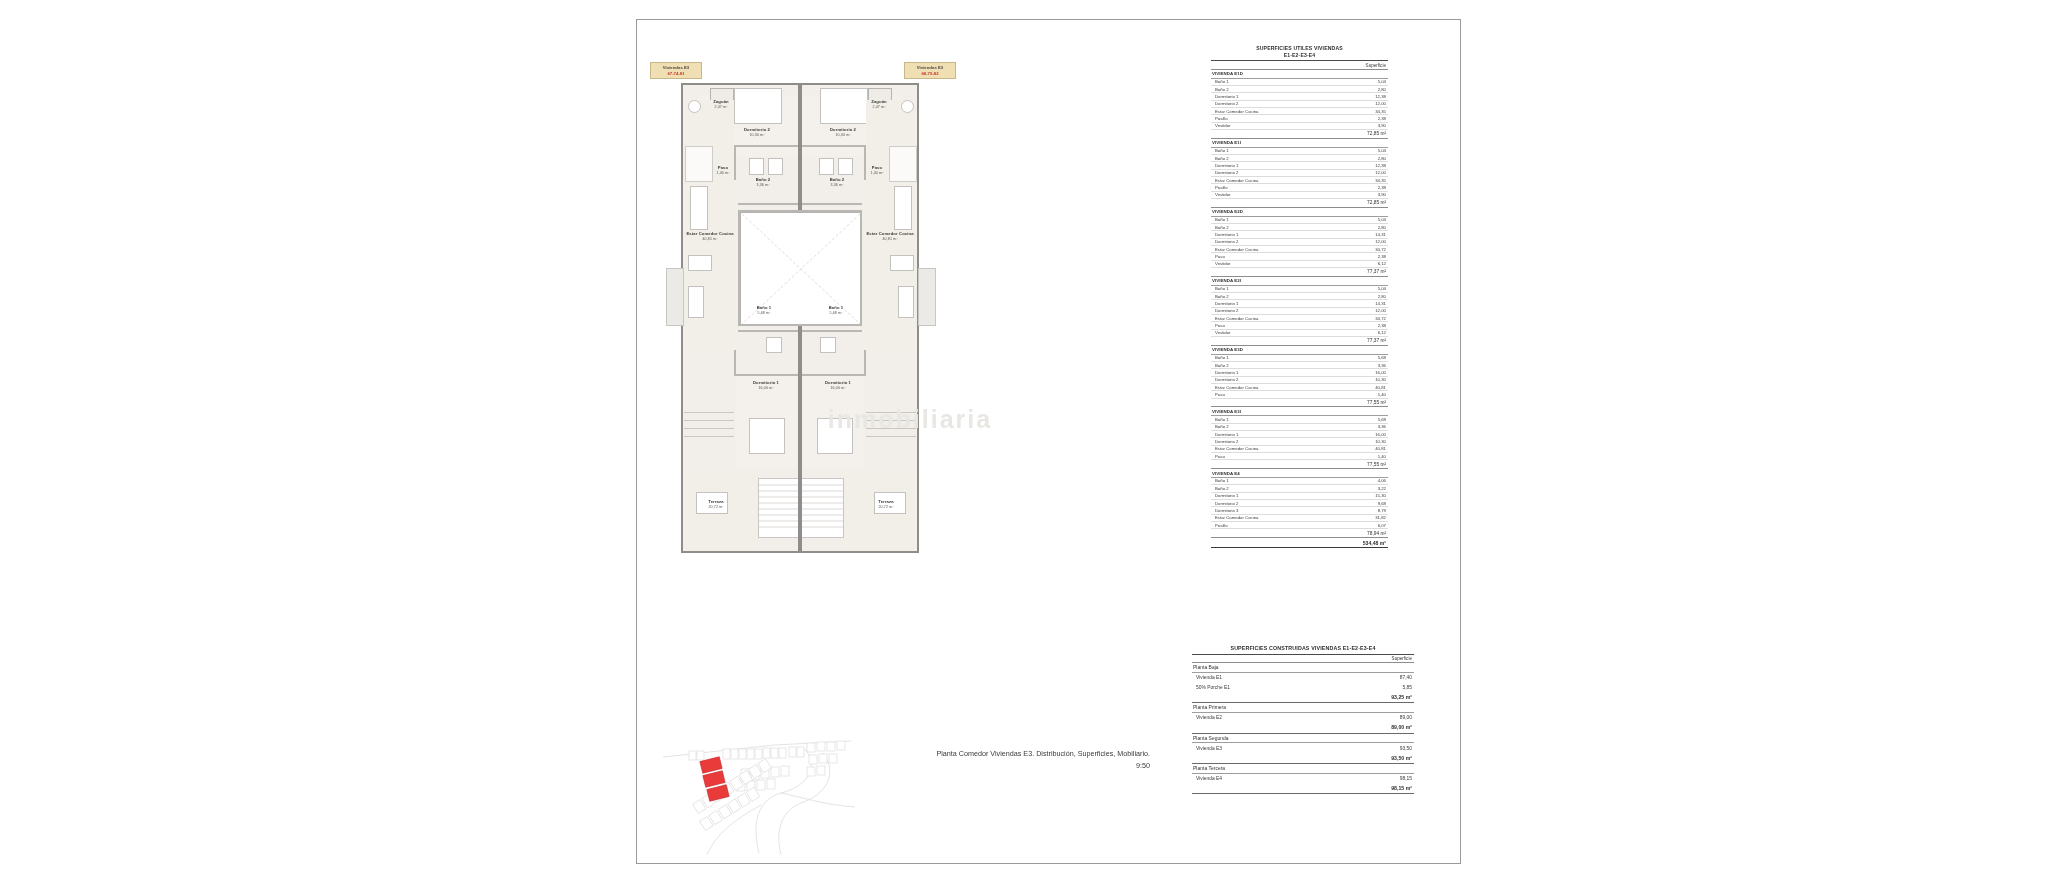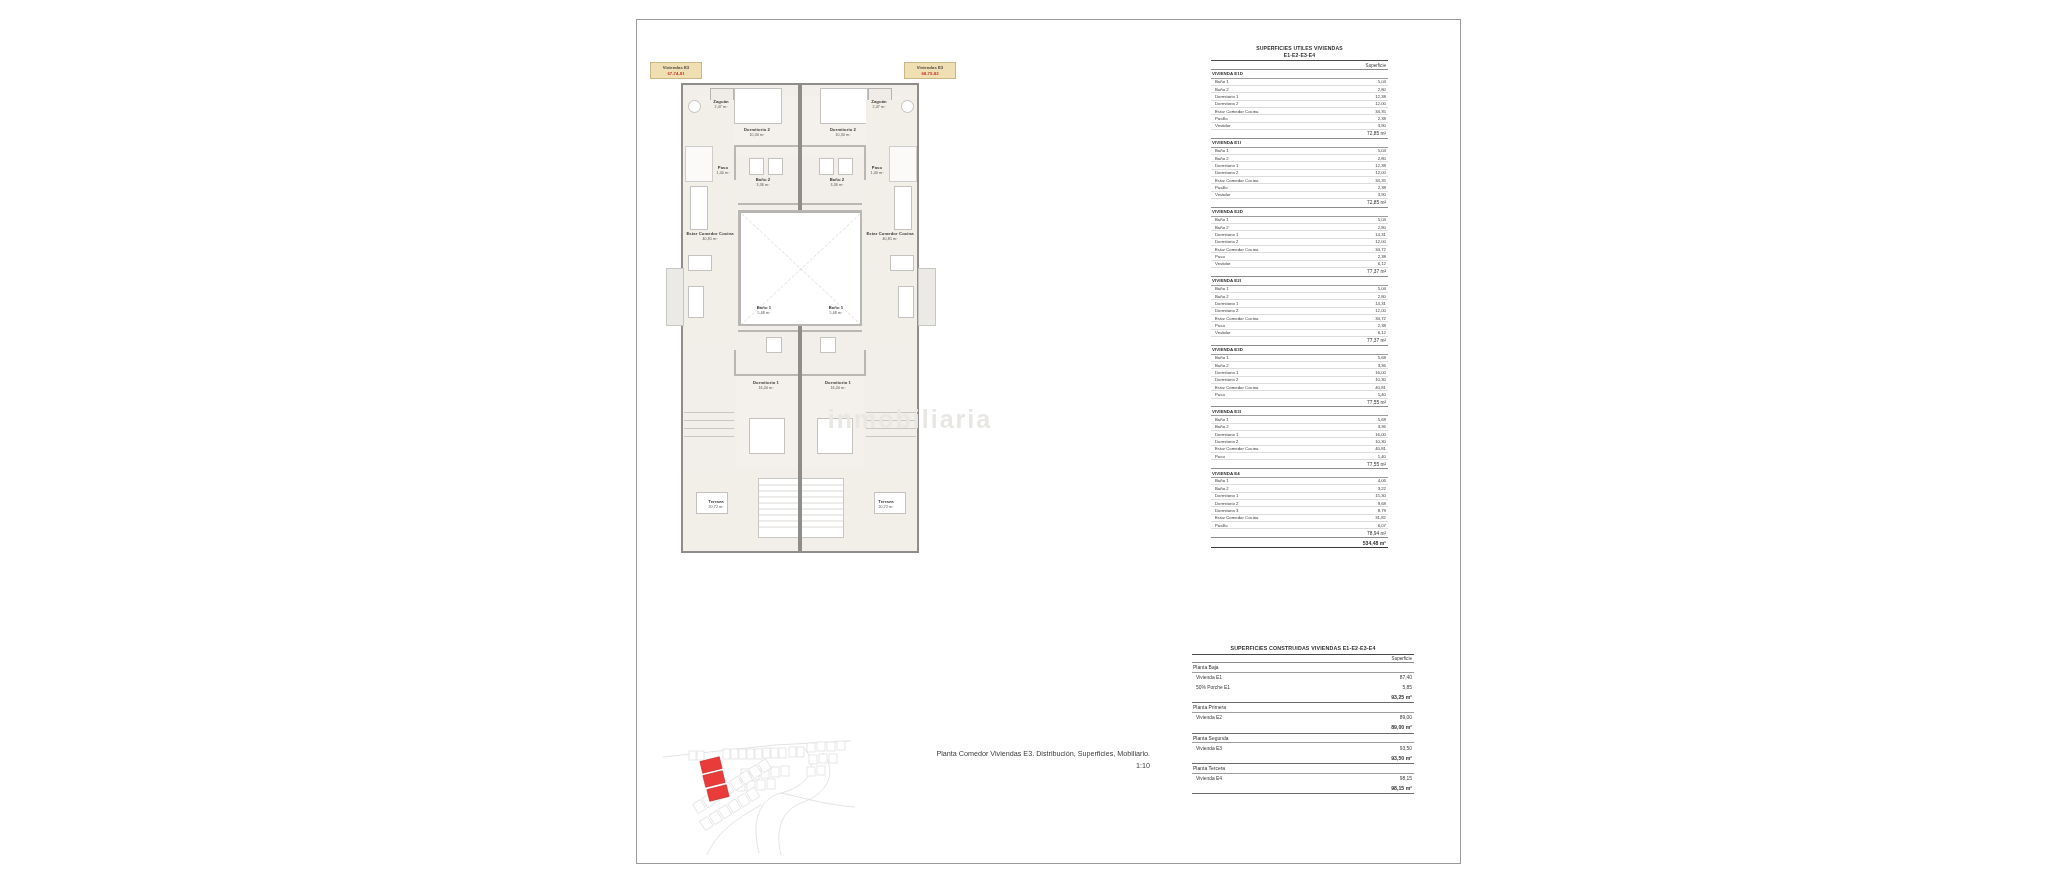--- a/index.html
+++ b/index.html
@@ -270,21 +270,21 @@
     <div class="tag" style="left:256px;top:22px;width:44px;">
       <span class="t1">Viviendas E3</span>
       <span class="t2">68-75-82</span>
     </div>
   </div>
 
   <div id="wm">inmobiliaria</div>
 
   <div id="plan-caption">
     <div>Planta Comedor Viviendas E3. Distribución, Superficies, Mobiliario.</div>
-    <div>1:10</div>
+    <div>9:50</div>
   </div>
 
   <div id="sitemap">
     <svg width="215" height="120" viewBox="0 0 215 120">
       <g fill="none" stroke="#dcdcdc" stroke-width="0.8">
         <path d="M8 22 L120 10 L196 6"></path>
         <path d="M150 14 C166 34, 150 52, 126 58 C104 64, 96 86, 104 118"></path>
         <path d="M168 18 C184 40, 170 60, 146 68 C126 76, 120 96, 126 120"></path>
         <path d="M126 58 C146 62, 170 70, 200 72"></path>
         <path d="M106 70 C80 84, 60 100, 52 120"></path>

